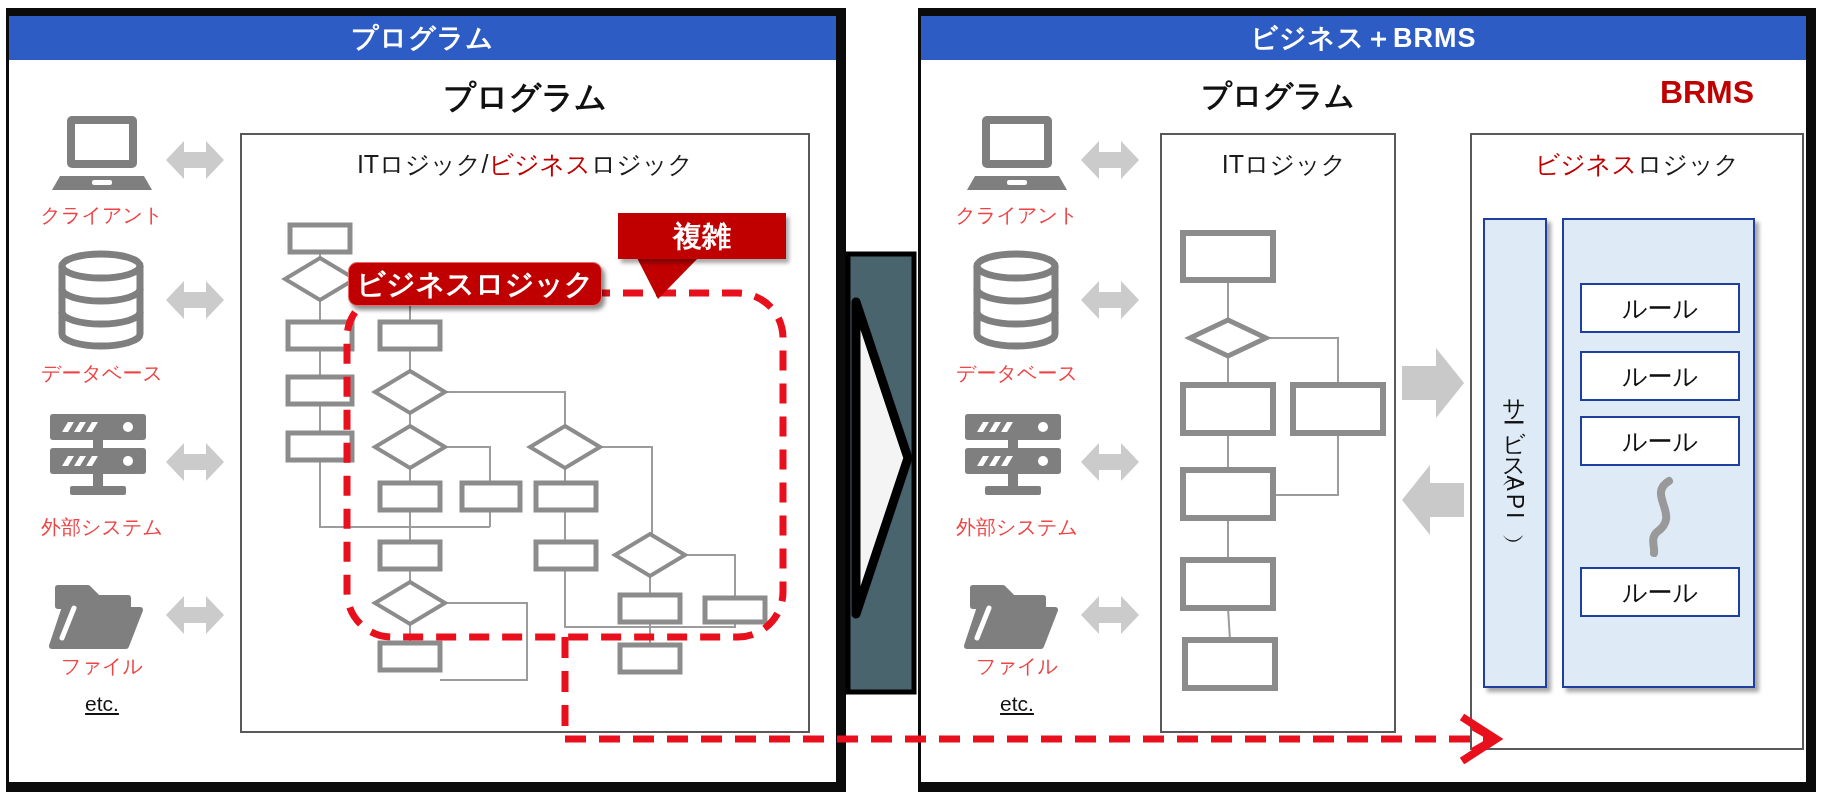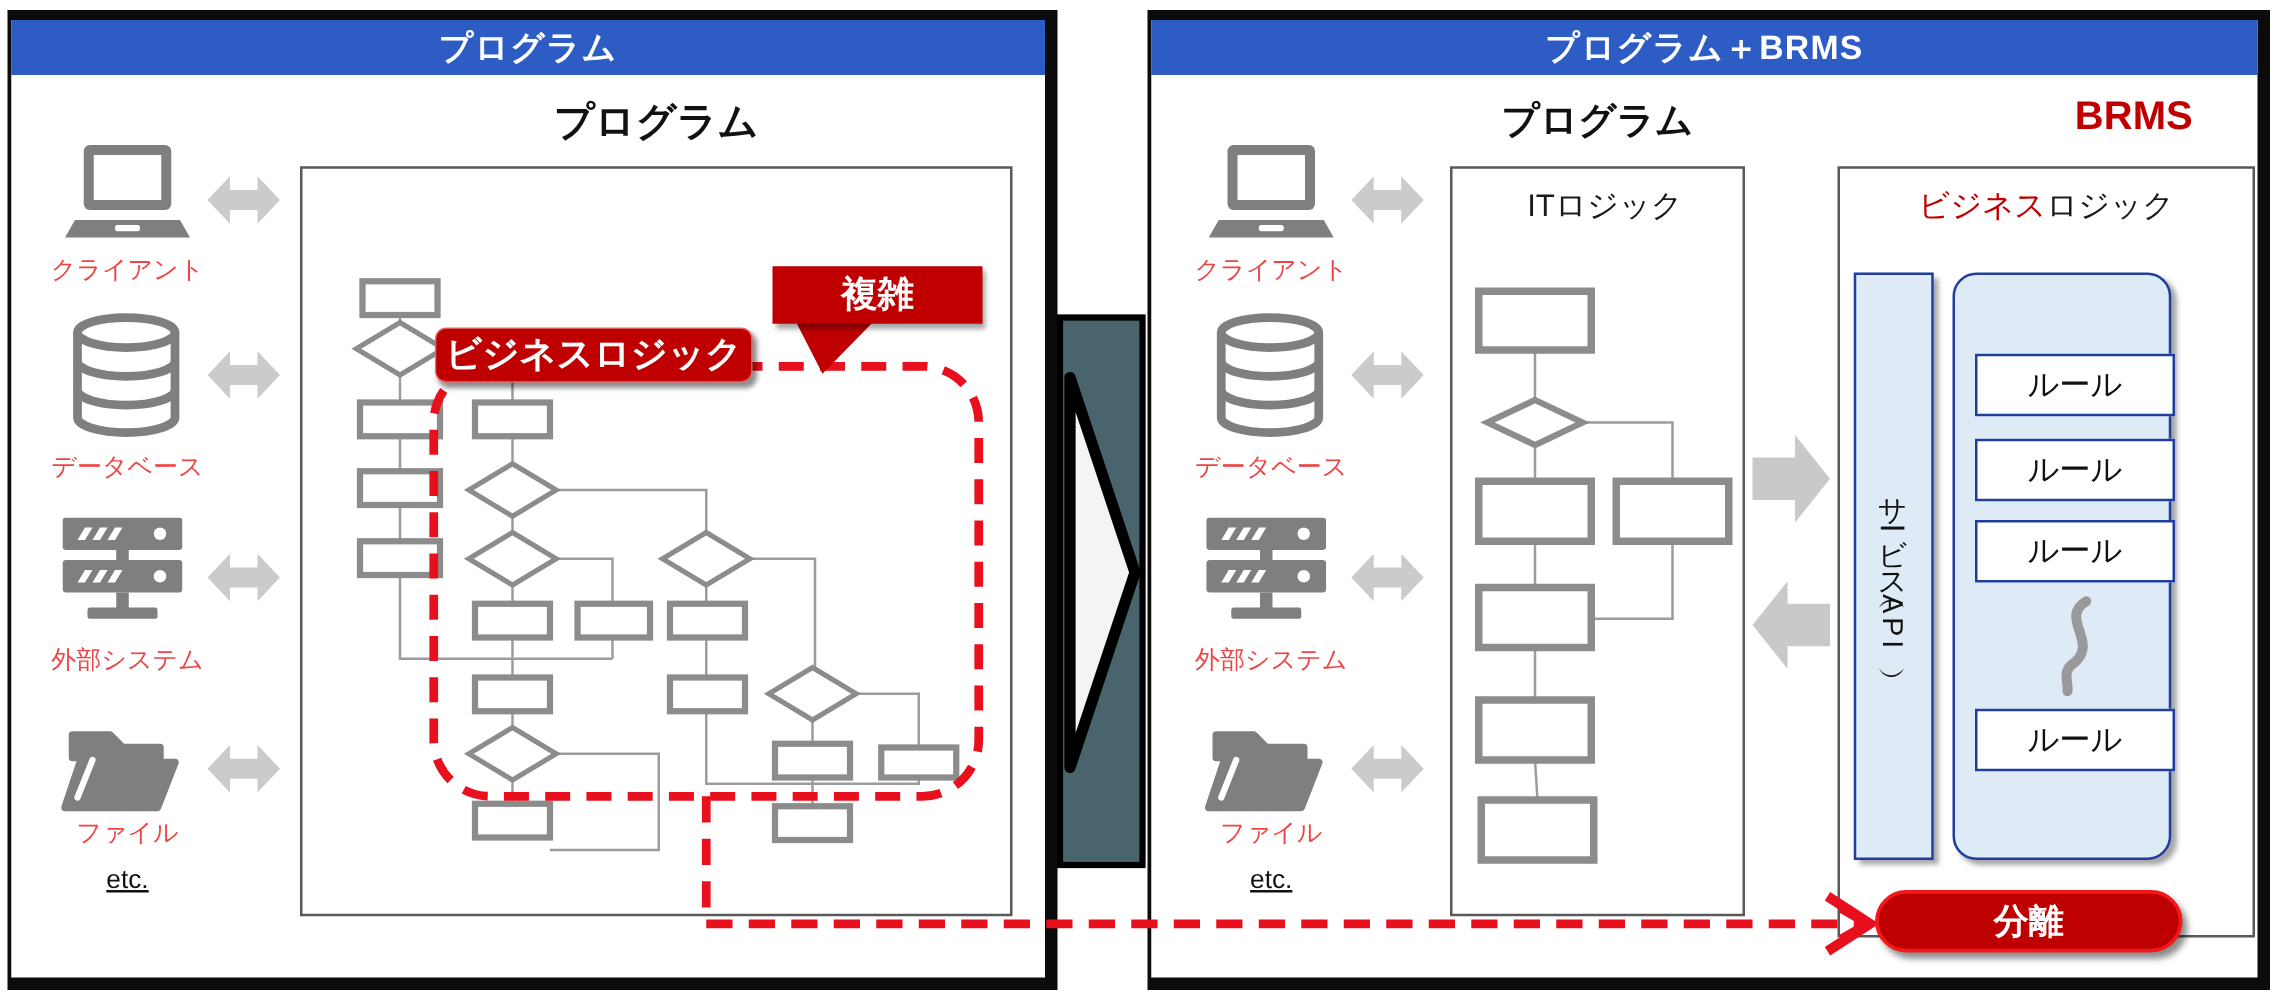--- a/index.html
+++ b/index.html
@@ -98,20 +98,23 @@
       <polygon points="0,26 18,7 18,18 40,18 40,7 58,26 40,45 40,34 18,34 18,45" fill="#cbcbcb"></polygon>
     </svg>
   <svg class="abs" style="left:166px;top:436px;" width="58" height="52">
       <polygon points="0,26 18,7 18,18 40,18 40,7 58,26 40,45 40,34 18,34 18,45" fill="#cbcbcb"></polygon>
     </svg>
   <svg class="abs" style="left:166px;top:589px;" width="58" height="52">
       <polygon points="0,26 18,7 18,18 40,18 40,7 58,26 40,45 40,34 18,34 18,45" fill="#cbcbcb"></polygon>
     </svg>
 
   <div class="logic-box" style="left:240px;top:133px;width:570px;height:600px;"></div>
+  <div class="box-label" style="left:240px;top:148px;width:570px;">
+    <span>ITロジック/</span><span class="red-txt">ビジネス</span><span>ロジック</span>
+  </div>
 
   <svg class="abs z3" style="left:240px;top:133px;" width="570" height="600" viewBox="0 0 570 600">
     <g fill="none" stroke="#9c9c9c" stroke-width="2">
       <polyline points="80,119 80,125"></polyline>
         <polyline points="80,167 80,189"></polyline>
         <polyline points="80,216 80,244"></polyline>
       <polyline points="80,271 80,300"></polyline>
         <polyline points="80,327 80,394 250,394"></polyline>
       <polyline points="115,146 170,146 170,189"></polyline>
       <polyline points="170,216 170,238"></polyline>
@@ -164,21 +167,21 @@
     <polygon points="18,1 82,1 40,44" fill="#c00000"></polygon>
   </svg>
   <div class="callout z6" style="left:618px;top:213px;width:168px;height:46px;line-height:46px;">複雑</div>
 
   <svg class="abs z4" style="left:840px;top:250px;" width="82" height="448">
     <rect x="8" y="4" width="66" height="438" fill="#4a646e" stroke="#000" stroke-width="5"></rect>
     <polygon points="16,52 68,208 16,364" fill="#f4f4f4" stroke="#000" stroke-width="9" stroke-linejoin="round"></polygon>
   </svg>
 
   <div class="panel" style="left:918px;top:8px;width:898px;height:784px;">
-    <div class="panel-header">プログラム＋BRMS</div>
+    <div class="panel-header">ビジネス＋BRMS</div>
   </div>
 
   <div class="big-title" style="left:1160px;top:76px;width:236px;font-size:30px;">プログラム</div>
   <div class="big-title red" style="left:1540px;top:74px;width:334px;">BRMS</div>
 
   <svg class="abs" style="left:967px;top:116px;" width="100" height="86">
     <rect x="15" y="0" width="70" height="52" rx="5" fill="#7f7f7f"></rect>
     <rect x="23" y="8" width="54" height="36" fill="#fff"></rect>
     <polygon points="8,60 92,60 100,74 0,74" fill="#7f7f7f"></polygon>
     <rect x="40" y="64" width="20" height="5" rx="2" fill="#fff"></rect>
@@ -270,31 +273,30 @@
 
   <div class="logic-box" style="left:1470px;top:133px;width:334px;height:617px;"></div>
   <div class="box-label" style="left:1470px;top:148px;width:334px;">
     <span class="red-txt">ビジネス</span><span>ロジック</span>
   </div>
 
   <div class="blue-panel" style="left:1483px;top:218px;width:64px;height:470px;">
     <div class="service-txt">サービス（API）</div>
   </div>
 
-  <div class="blue-panel" style="left:1562px;top:218px;width:175px;height:470px;border-radius:19px;">
+  <div class="blue-panel" style="left:1562px;top:218px;width:193px;height:470px;">
     <div class="rule-box" style="top:63px;">ルール</div>
     <div class="rule-box" style="top:131px;">ルール</div>
     <div class="rule-box" style="top:196px;">ルール</div>
     <svg class="abs" style="left:78px;top:255px;" width="36" height="84">
       <path d="M27,6 C4,20 40,40 15,57 C8,63 13,72 12,78" fill="none" stroke="#999" stroke-width="8" stroke-linecap="round"></path>
     </svg>
     <div class="rule-box" style="top:347px;">ルール</div>
   </div>
 
   <svg class="abs z5" style="left:0;top:0;pointer-events:none;" width="1822" height="801">
     <polyline points="565,637 565,739 1489,739" fill="none" stroke="#e8101c" stroke-width="7" stroke-dasharray="21 13"></polyline>
     <polyline points="1462,717 1496,739 1462,761" fill="none" stroke="#e8101c" stroke-width="8"></polyline>
     <polyline points="1473,727 1494,739 1473,751" fill="none" stroke="#e8101c" stroke-width="7"></polyline>
   </svg>
 
-  <div class="badge z6" style="left:1500px;top:712px;width:246px;height:50px;line-height:44px;">分離</div>
 
 </div>
 
 </body></html>

